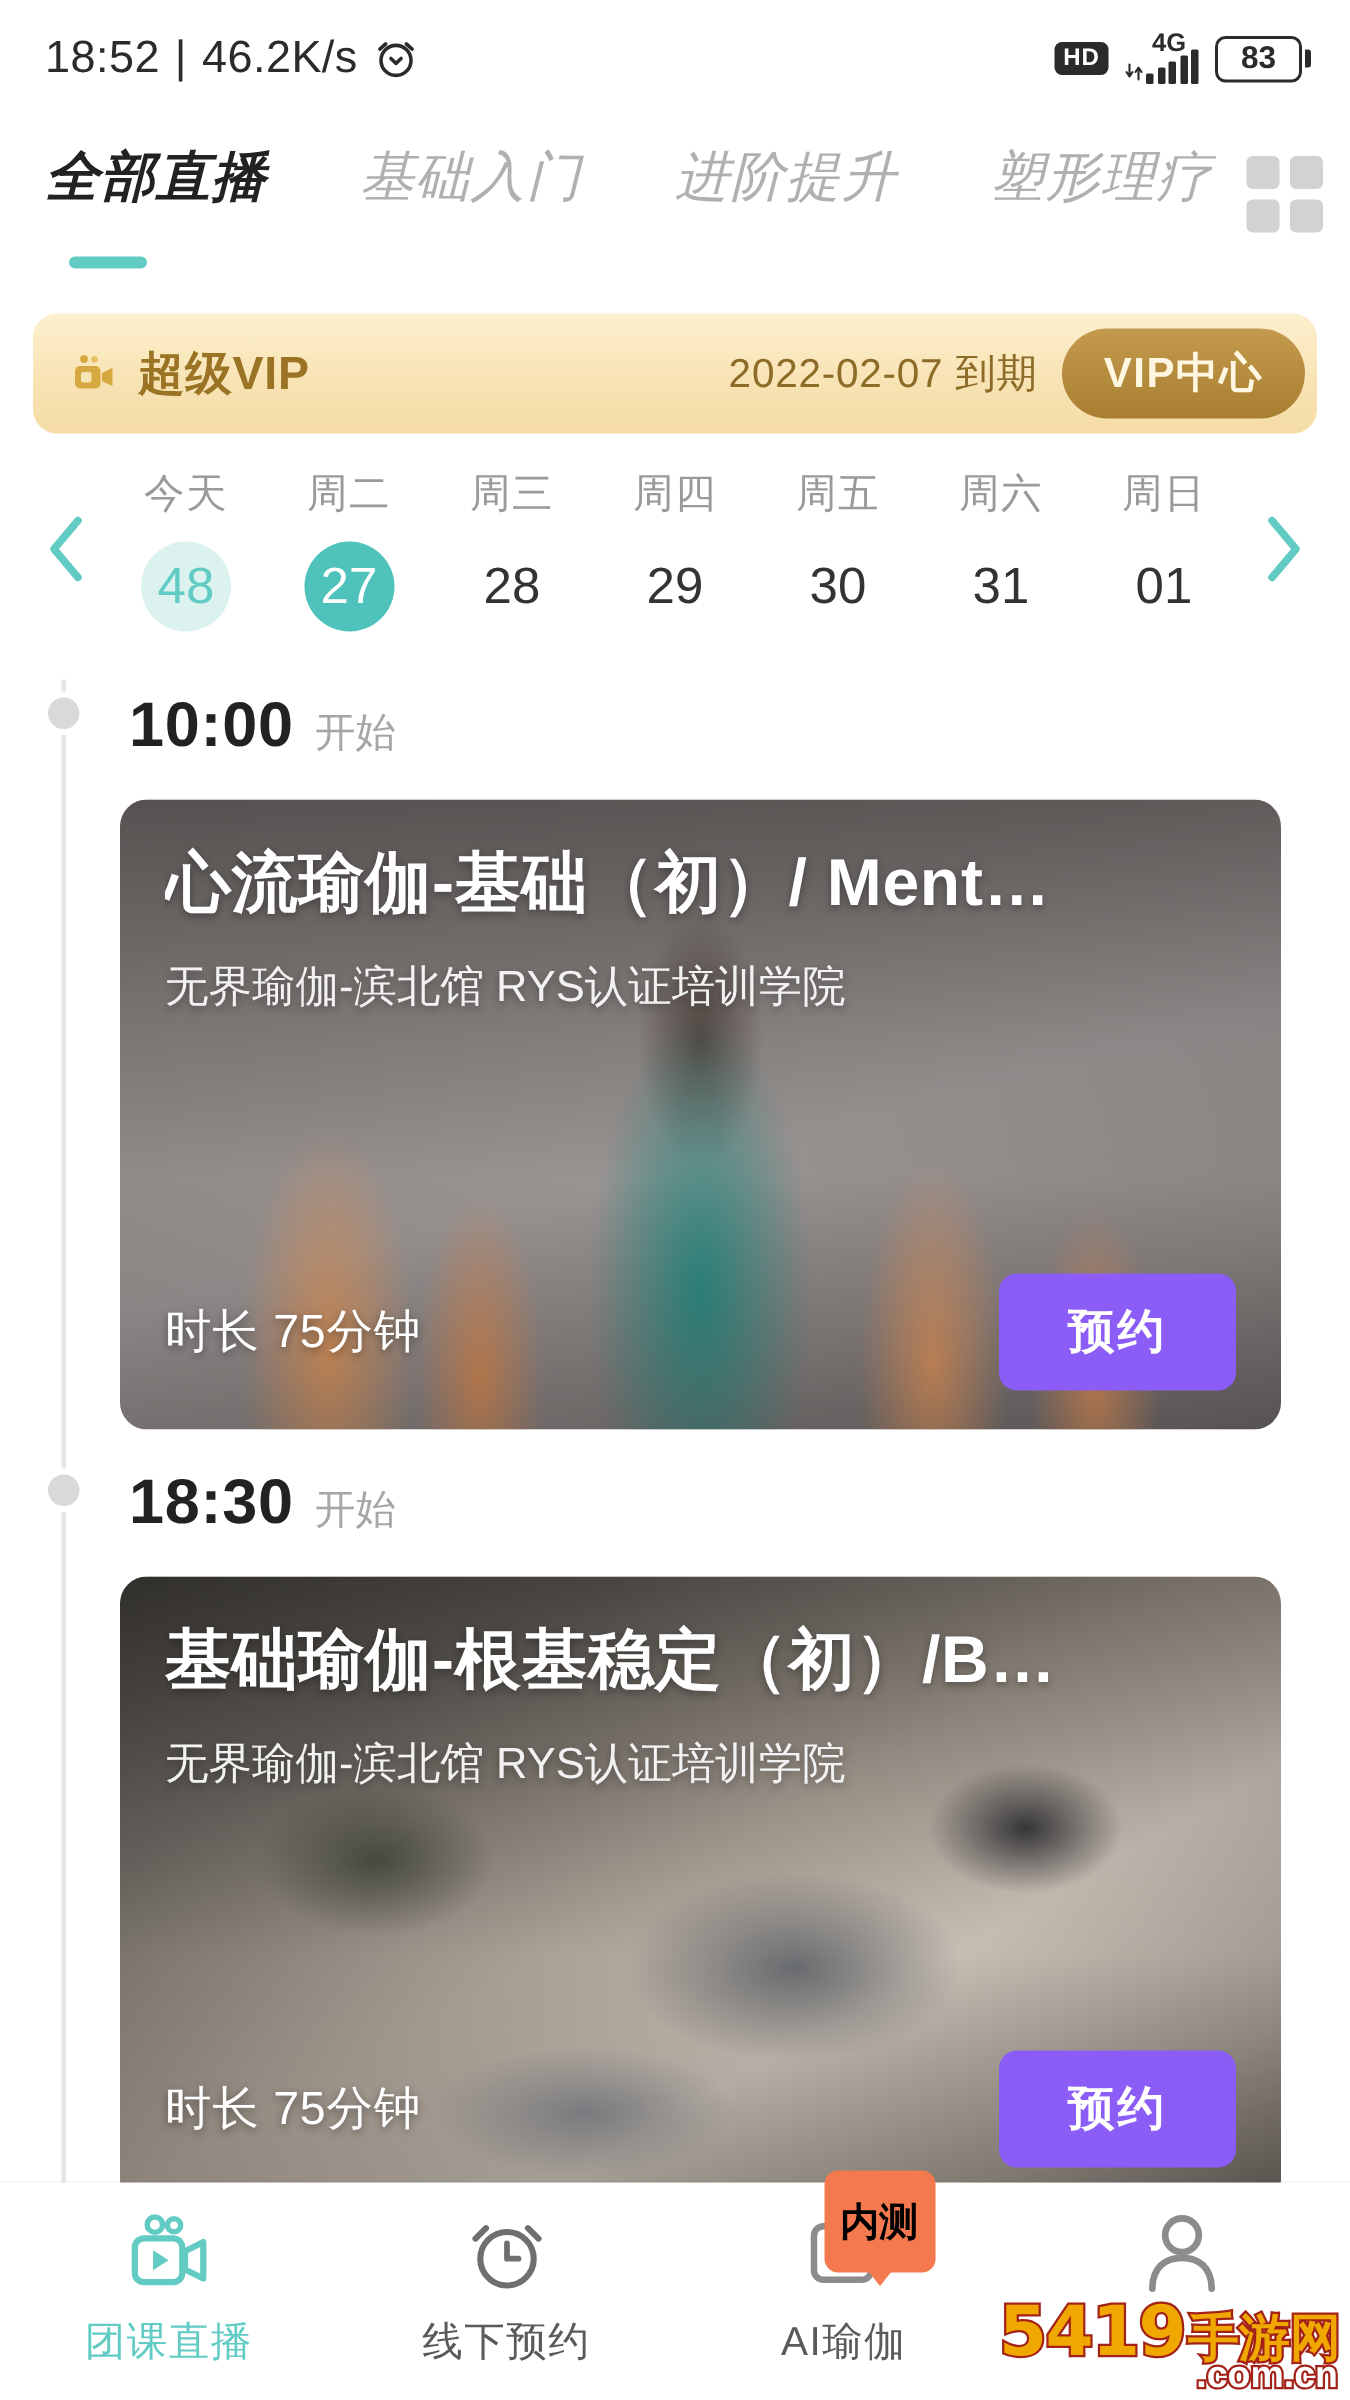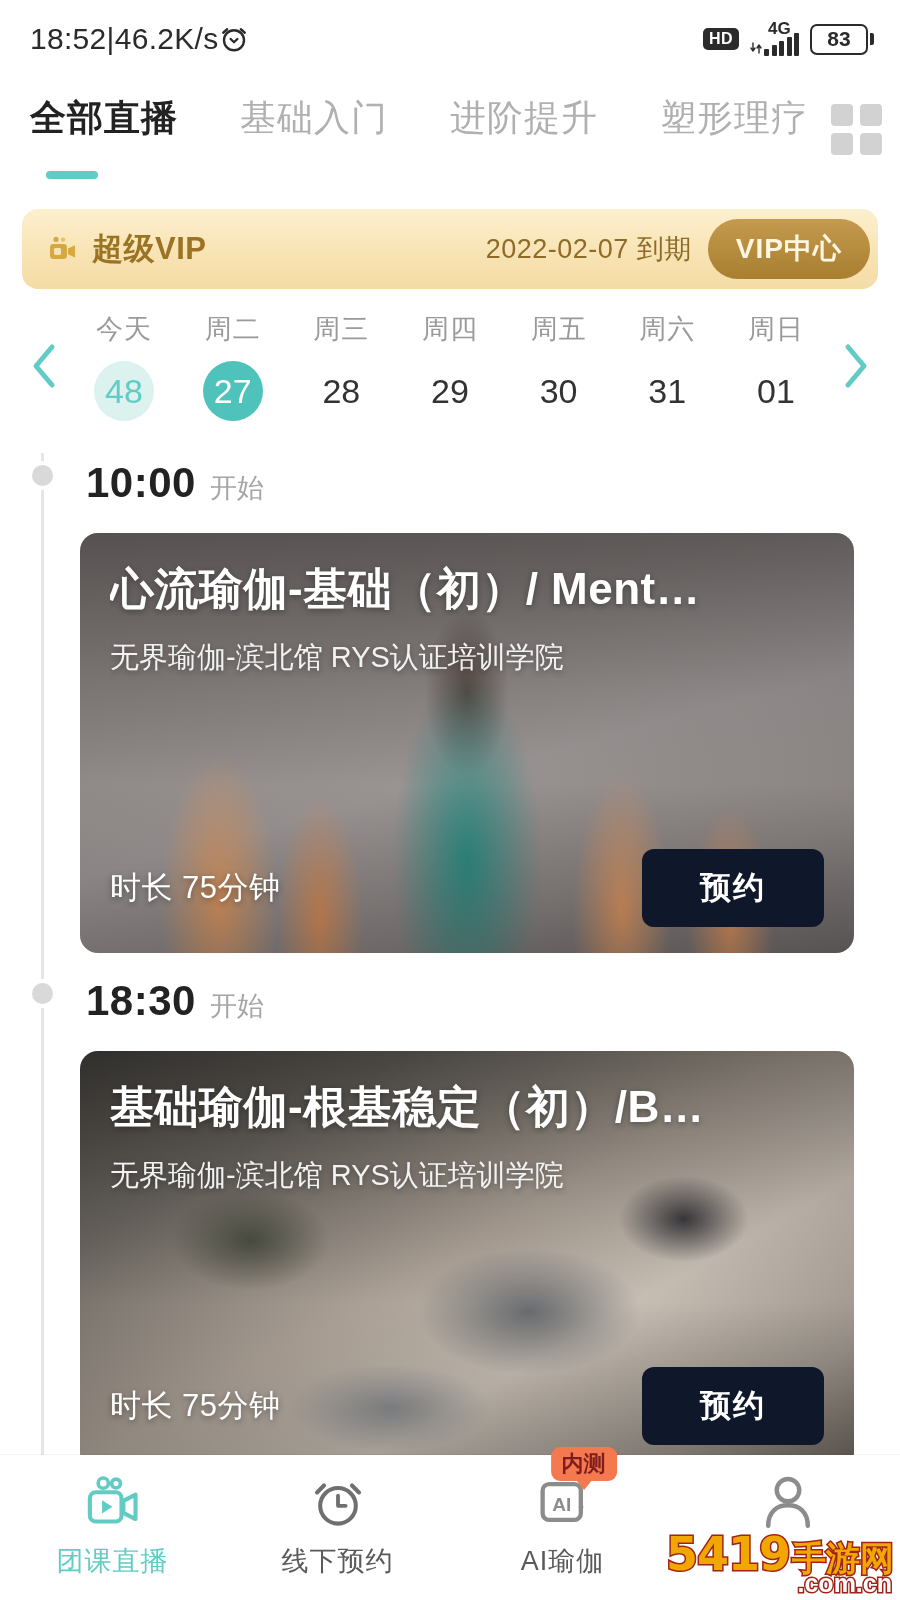--- a/index.html
+++ b/index.html
@@ -17,21 +17,21 @@
 
   
   .statusbar {
     height: 78px;
     display: flex;
     align-items: center;
     justify-content: space-between;
     padding: 0 26px 0 30px;
   }
   .sb-left {
-    display: flex; align-items: center; 
+    display: flex; align-items: center; gap: 10px;
     font-size: 30px; font-weight: 500; color: #2b2b2b;
     letter-spacing: 0.3px;
   }
   .alarm-icon { width: 30px; height: 30px; display: block; }
   .sb-right { display: flex; align-items: center; gap: 11px; padding-left: 20px; }
   .hd-badge {
     background: #2b2b2b; color: #fff;
     font-size: 16px; font-weight: bold;
     border-radius: 5px;
     padding: 3px 6px 3px 6px;
@@ -65,20 +65,21 @@
     display: flex; align-items: flex-start;
     padding: 18px 18px 0 30px;
     gap: 0;
   }
   .tabs { display: flex; flex: 1; align-items: flex-start; gap: 0; }
   .tab {
     position: relative;
     padding: 0 0 0 0;
     margin-right: 62px;
     cursor: pointer;
+    font-style: italic;
   }
   .tab:last-child { margin-right: 0; }
   .tab-label {
     font-size: 36px; color: #b0b0b0; font-weight: 400; line-height: 1.2;
     white-space: nowrap; letter-spacing: 1px;
   }
   .tab.active .tab-label { color: #222222; font-weight: 700; }
   .tab-underline {
     display: none;
     width: 52px; height: 8px;
@@ -194,24 +195,24 @@
     text-shadow: 0 2px 6px rgba(0,0,0,0.35);
   }
   .card-foot {
     margin-top: auto; display: flex; align-items: center; justify-content: space-between;
   }
   .card-duration {
     font-size: 31px; color: #ffffff; text-shadow: 0 2px 6px rgba(0,0,0,0.4);
     letter-spacing: 0.5px;
   }
   .book-btn {
-    background: #0f172a;
+    background: #8b5cf6;
     color: #ffffff; font-size: 31px; font-weight: 600;
     border-radius: 12px; border: none;
-    padding: 18px 58px;
+    padding: 18px 46px;
     letter-spacing: 2px;
     cursor: pointer;
     font-family: inherit;
   }
 
   
   .photo-a {
     background:
       radial-gradient(ellipse 120px 300px at 50% 78%, #2f8f86 0%, rgba(47,143,134,0) 62%),
       radial-gradient(ellipse 90px 230px at 18% 88%, #e09a63 0%, rgba(224,154,99,0) 65%),
@@ -241,23 +242,23 @@
   }
   .navitem {
     flex: 1; display: flex; flex-direction: column; align-items: center;
     position: relative; cursor: pointer;
   }
   .nav-label { font-size: 27px; color: #5a5a5a; margin-top: 10px; letter-spacing: 1px; }
   .navitem.active .nav-label { color: #62ccc4; }
   .nav-icon { width: 62px; height: 62px; display:flex; align-items:center; justify-content:center;}
   .beta-badge {
     position: absolute; top: -24px; left: 50%; transform: translateX(-18%);
-    background: #f4794f; color: #7f1d1d;
-    font-size: 22px; font-weight: 600;
-    border-radius: 9px; padding: 6px 11px; line-height: 1;
+    background: #f4794f; color: #000000;
+    font-size: 26px; font-weight: 600;
+    border-radius: 9px; padding: 21px 11px; line-height: 1;
     white-space: nowrap; z-index: 4;
   }
   .beta-badge::after {
     content: ""; position: absolute; left: 50%; transform: translateX(-50%);
     bottom: -9px; width: 0; height: 0;
     border-left: 8px solid transparent; border-right: 8px solid transparent;
     border-top: 10px solid #f4794f;
   }
 
   

